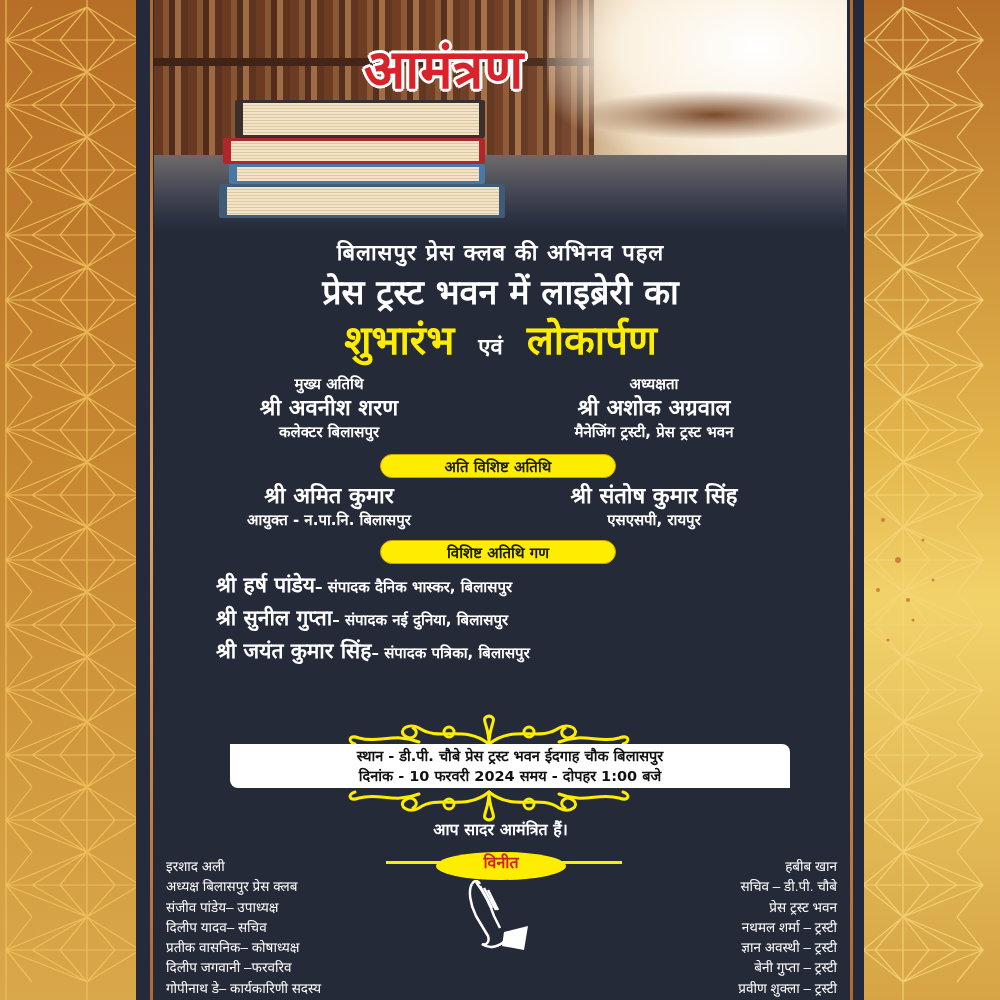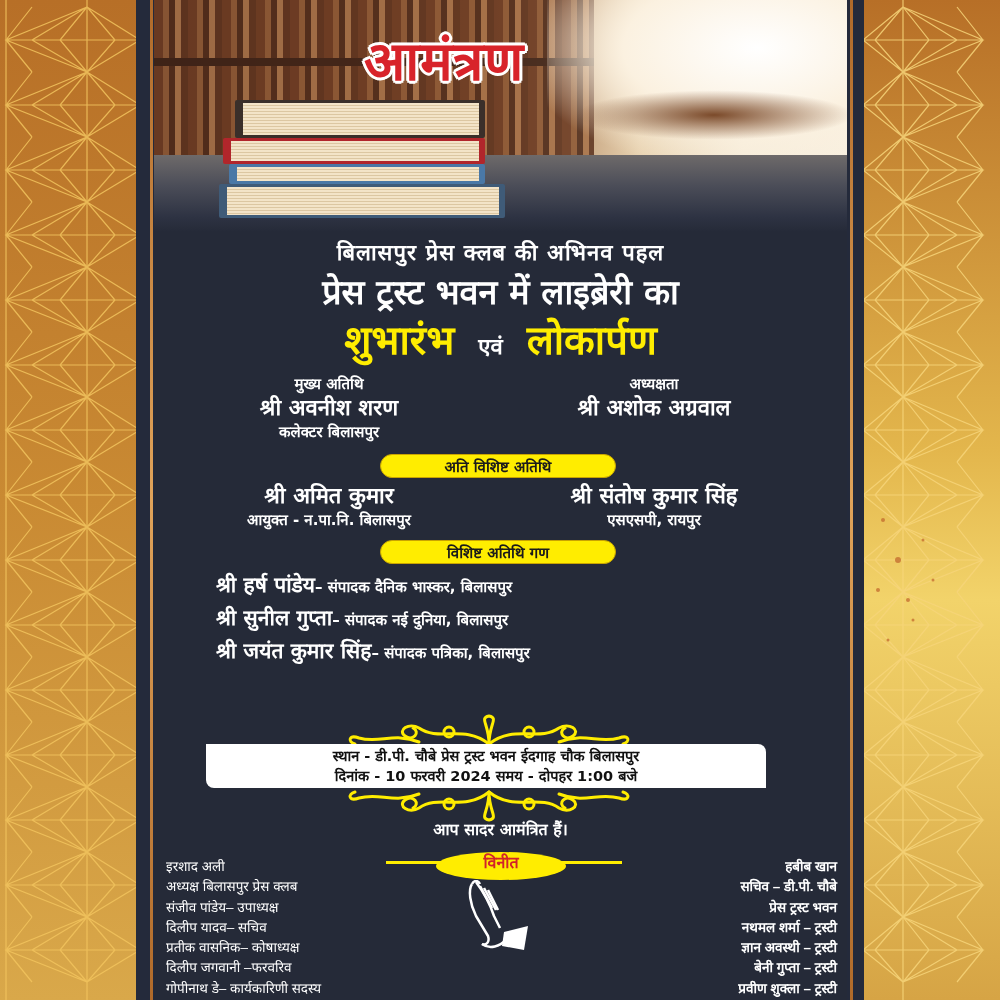--- a/index.html
+++ b/index.html
@@ -23,21 +23,21 @@
   .hero .shelf { position: absolute; left: 0; top: 0; width: 440px; height: 160px;
     background: repeating-linear-gradient(90deg, #6b3a22 0 9px, #8e5a36 9px 15px, #4d2a1a 15px 21px, #a8734a 21px 27px, #5c321e 27px 34px); opacity: .85; }
   .hero .shelf::after { content: ""; position: absolute; left: 0; right: 0; top: 58px; height: 8px; background: #3a2016; }
   .hero .glow { position: absolute; right: 0; top: 0; width: 300px; height: 160px; background: radial-gradient(ellipse at 70% 30%, #ffffff 0%, #fbf1e0 45%, rgba(240,210,170,0) 80%); }
   .hero .blurobj { position: absolute; left: 420px; top: 90px; width: 280px; height: 50px; border-radius: 30px; background: radial-gradient(ellipse, #7b4a2a 0%, rgba(120,70,40,0) 70%); }
   .hero .table { position: absolute; left: 0; top: 155px; width: 693px; height: 77px; background: linear-gradient(180deg, #6e6a6a 0%, #4b4d58 40%, #2e3343 80%, #252a38 100%); }
   .books { position: absolute; left: 55px; top: 100px; width: 300px; height: 125px; }
   .book { position: absolute; border-radius: 2px; }
   .book .pages { position: absolute; left: 8px; right: 6px; top: 3px; bottom: 3px; background: repeating-linear-gradient(180deg, #f3e4c8 0 2px, #dcc7a2 2px 3px); }
   .title-word { position: absolute; left: 210px; top: 14px; width: 270px; height: 80px; }
-  .title-text { position: absolute; left: 0; top: 8px; font-family: "DejaVu Serif", serif; font-weight: bold; font-size: 54px; color: #d8232a;
+  .title-text { position: absolute; left: 0; top: 16px; font-family: "DejaVu Serif", serif; font-weight: bold; font-size: 54px; color: #d8232a;
     text-shadow: 3px 0 #fff, -3px 0 #fff, 0 3px #fff, 0 -3px #fff, 2px 2px #fff, -2px -2px #fff, 2px -2px #fff, -2px 2px #fff; letter-spacing: 1px; }
 
   .content { position: absolute; left: 0; top: 232px; width: 693px; color: #fff; text-align: center; }
   .intro { font-size: 22px; font-weight: bold; margin-top: 4px; letter-spacing: 1px; }
   .headline { font-size: 34px; font-weight: bold; margin-top: 6px; line-height: 40px; }
   .headline2 { font-size: 40px; font-weight: bold; margin-top: 4px; line-height: 48px; }
   .yellow { color: #ffed00; }
   .small-mid { font-size: 22px; color: #fff; margin: 16px 10px; }
 
   .two-col { display: flex; justify-content: space-between; position: absolute; }
@@ -48,32 +48,32 @@
 
   .pill { position: absolute; height: 24px; background: #ffed00; border-radius: 14px; color: #1b1b1b; font-weight: bold; font-size: 15px;
     text-align: center; line-height: 24px; border: 1px solid #c9a400; }
 
   .guest-list { position: absolute; left: 62px; top: 338px; text-align: left; }
   .guest { line-height: 31px; white-space: nowrap; }
   .guest .gname { font-size: 21px; font-weight: bold; }
   .guest .gdesc { font-size: 15px; font-weight: bold; }
   .closing { font-size: 15px; font-weight: bold; line-height: 26px; }
 
-  .venue-box { position: absolute; left: 52px; top: 512px; width: 560px; height: 44px; background: #fff; border-radius: 0 8px 0 8px; color: #111;
+  .venue-box { position: absolute; left: 76px; top: 512px; width: 560px; height: 44px; background: #fff; border-radius: 0 8px 0 8px; color: #111;
     font-weight: bold; font-size: 14.5px; line-height: 20px; text-align: center; padding-top: 2px; }
   .ornament { position: absolute; left: 185px; width: 300px; height: 34px; }
   .invite-text { position: absolute; left: 0; width: 693px; top: 586px; font-size: 16px; font-weight: bold; text-align: center; }
 
   .vinit-line { position: absolute; top: 629px; height: 3px; background: #ffed00; }
   .vinit-badge { position: absolute; left: 282px; top: 620px; width: 130px; height: 28px; background: #ffed00; border-radius: 50%;
     color: #d2232a; font-weight: bold; font-size: 16px; text-align: center; line-height: 21px; }
   .hands { position: absolute; left: 312px; top: 648px; width: 66px; height: 72px; }
 
   .sig-left { position: absolute; left: 12px; top: 625px; text-align: left; }
-  .sig-right { position: absolute; right: 10px; top: 625px; text-align: right; font-weight: bold; }
+  .sig-right { position: absolute; right: 10px; top: 625px; text-align: right; }
   .sig-line { font-size: 13.5px; line-height: 20.3px; color: #fff; white-space: nowrap; font-family: "Liberation Sans", sans-serif; }
 </style>
 </head>
 <body>
 
 <div class="side left">
   <svg width="140" height="1000">
     <g stroke="#f2c45e" stroke-width="1.2" fill="none" opacity="0.85">
       <line x1="6" y1="0" x2="6" y2="1000"></line>
       <line x1="87" y1="0" x2="87" y2="1000"></line>
@@ -166,29 +166,30 @@
 
   <div class="content">
     <div class="intro">बिलासपुर प्रेस क्लब की अभिनव पहल</div>
     <div class="headline">प्रेस ट्रस्ट भवन में लाइब्रेरी का</div>
     <div class="headline2">
       <span class="yellow">शुभारंभ</span>
       <span class="small-mid">एवं</span>
       <span class="yellow">लोकार्पण</span>
     </div>
 
-    <div class="two-col" style="left:40px; top:142px; width:620px;">
+    <div class="two-col" style="left:40px; top:142px; width:620px;align-items:flex-end;">
       <div class="col" style="width:270px;">
         <div class="role">मुख्य अतिथि</div>
         <div class="name">श्री अवनीश शरण</div>
         <div class="desig">कलेक्टर बिलासपुर</div>
       </div>
       <div class="col" style="width:320px;">
         <div class="role">अध्यक्षता</div>
         <div class="name">श्री अशोक अग्रवाल</div>
+        <div class="desig">मैनेजिंग ट्रस्टी, प्रेस ट्रस्ट भवन</div>
       </div>
     </div>
 
     <div class="pill" style="left:226px; top:222px; width:236px;">अति विशिष्ट अतिथि</div>
     <div class="two-col" style="left:30px; top:250px; width:630px;">
       <div class="col" style="width:290px;">
         <div class="name">श्री अमित कुमार</div>
         <div class="desig">आयुक्त - न.पा.नि. बिलासपुर</div>
       </div>
       <div class="col" style="width:320px;">

